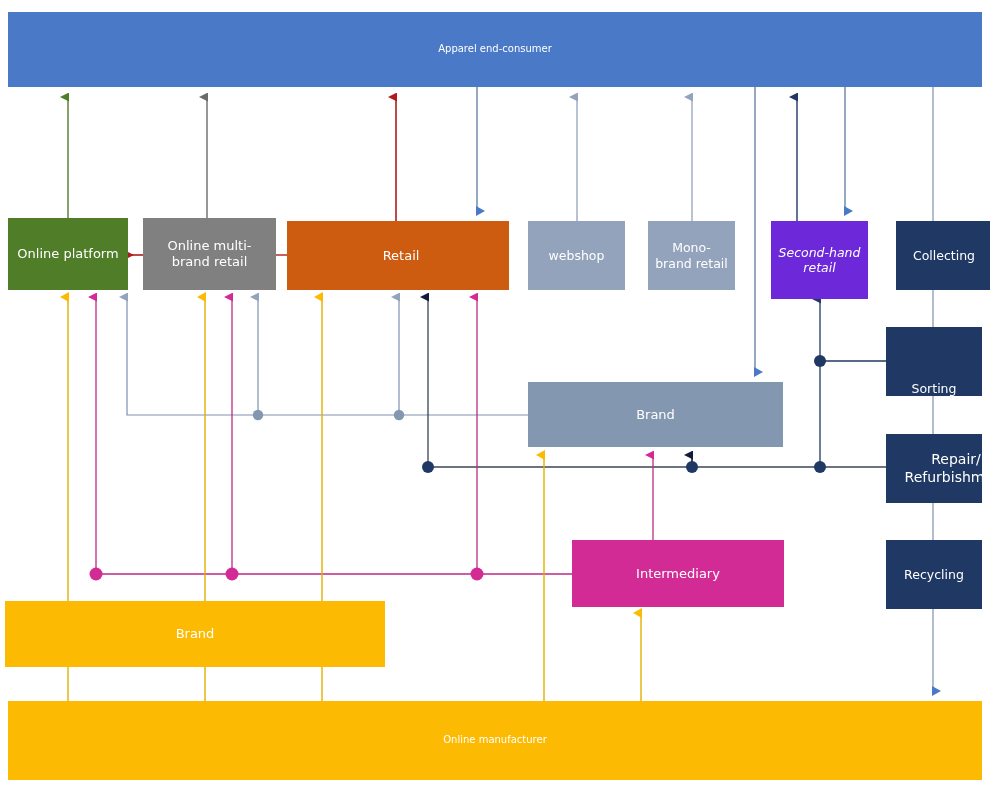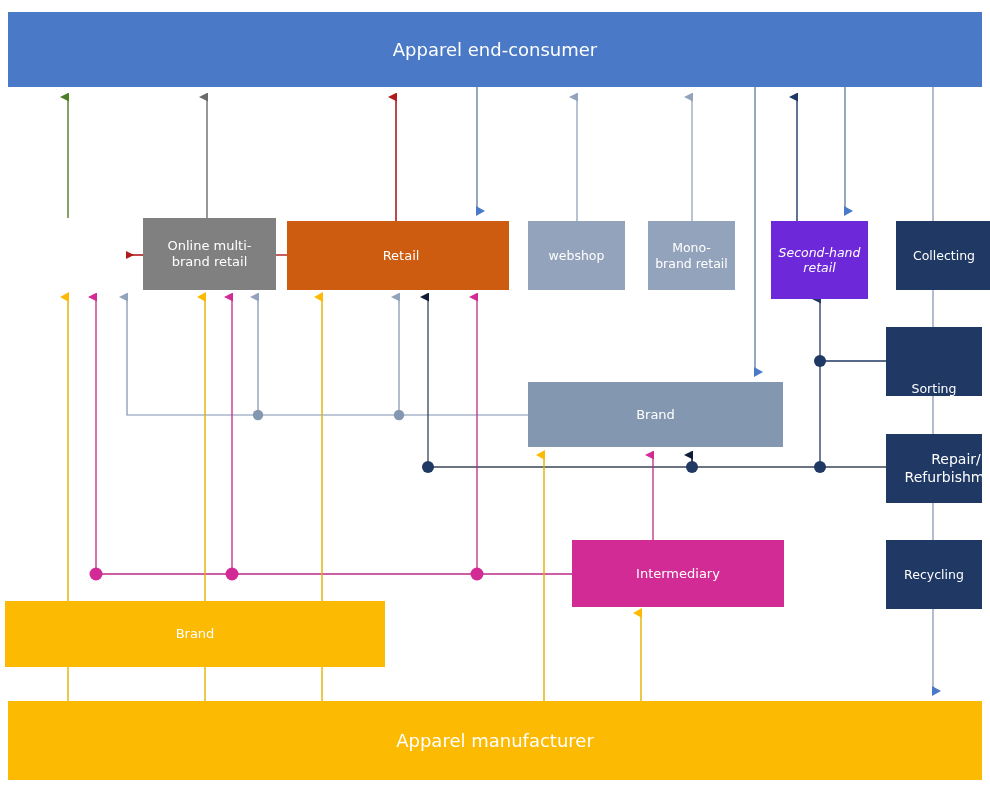--- a/index.html
+++ b/index.html
@@ -2,21 +2,21 @@
 <html><head>
 <meta charset="utf-8">
 <style>
   html,body{margin:0;padding:0;background:#ffffff;}
   body{font-family:"DejaVu Sans","Liberation Sans",sans-serif;}
   #stage{position:relative;width:990px;height:788px;background:#ffffff;overflow:hidden;}
   svg#wires{position:absolute;left:0;top:0;width:990px;height:788px;}
   .node{position:absolute;display:flex;align-items:center;justify-content:center;
         text-align:center;color:#ffffff;box-sizing:border-box;line-height:1.22;}
   .node span{display:block;padding:0 6px;}
-  .n-consumer{font-size:18px;}
+  .n-consumer{font-size:10px;}
   .n-wide{font-size:13px;}
   .n-small{font-size:12.5px;}
   .n-tiny{font-size:14px;padding-left:44px;}
 </style>
 </head>
 <body>
 
 <div id="stage">
 
   <svg id="wires" viewBox="0 0 990 788" xmlns="http://www.w3.org/2000/svg">
@@ -149,20 +149,23 @@
     </g>
     <g>
       <path d="M641 701 L641 613" stroke="#e0b100" stroke-width="1.4" fill="none" marker-end="url(#aYel)"></path>
     </g>
   </svg>
 
   <div class="node n-consumer" style="left:8px;top:12px;width:974px;height:75px;background:#4a7ac7;">
     <span>Apparel end-consumer</span>
   </div>
 
+  <div class="node n-wide" style="left:8px;top:218px;width:120px;height:72px;background:#4f7d28;">
+    <span>Online platform</span>
+  </div>
 
   <div class="node n-wide" style="left:143px;top:218px;width:133px;height:72px;background:#808080;">
     <span>Online multi-brand retail</span>
   </div>
 
   <div class="node n-wide" style="left:287px;top:221px;width:222px;height:69px;background:#cd5c10;padding-left:6px;">
     <span>Retail</span>
   </div>
 
   <div class="node n-small" style="left:528px;top:221px;width:97px;height:69px;background:#93a3bb;">
@@ -199,16 +202,16 @@
 
   <div class="node n-small" style="left:886px;top:540px;width:96px;height:69px;background:#1f3864;">
     <span>Recycling</span>
   </div>
 
   <div class="node n-wide" style="left:5px;top:601px;width:380px;height:66px;background:#fcba03;">
     <span>Brand</span>
   </div>
 
   <div class="node n-consumer" style="left:8px;top:701px;width:974px;height:79px;background:#fcba03;">
-    <span>Apparel manufacturer</span>
+    <span>Online manufacturer</span>
   </div>
 
 </div>
 
 </body></html>

